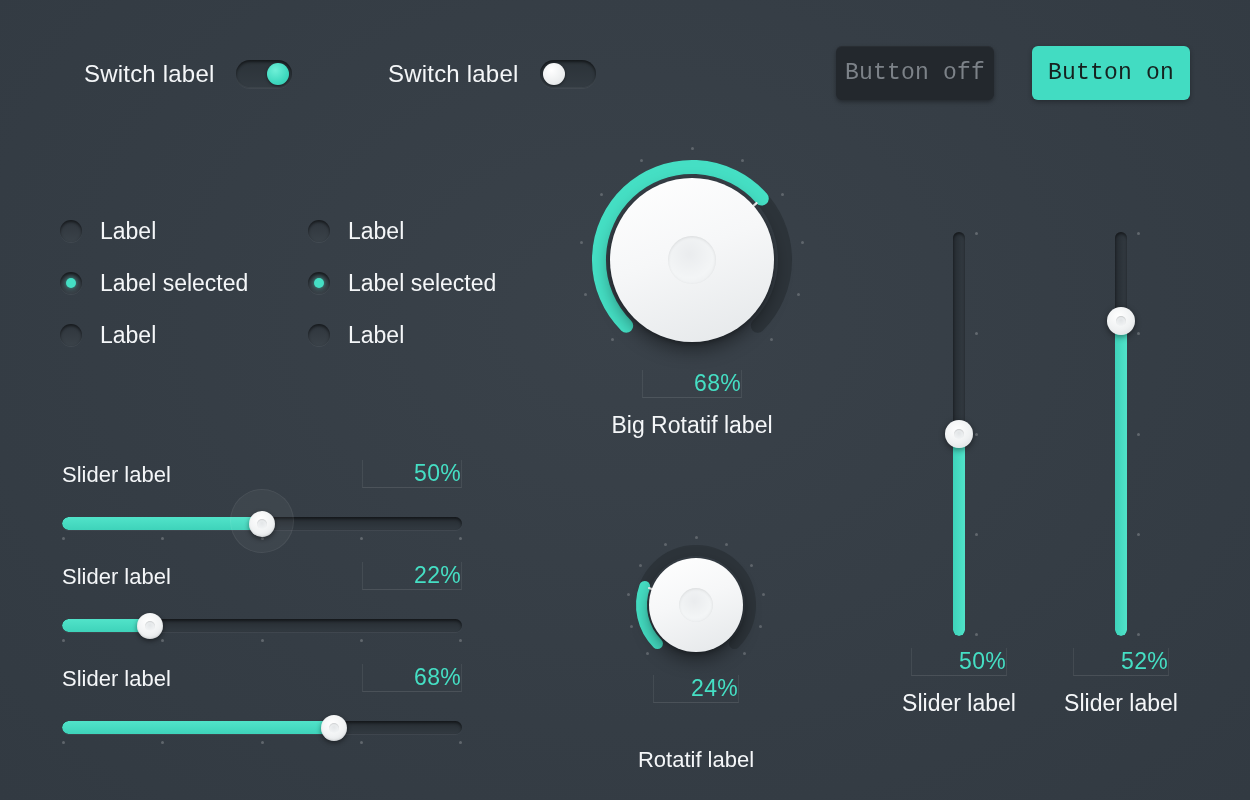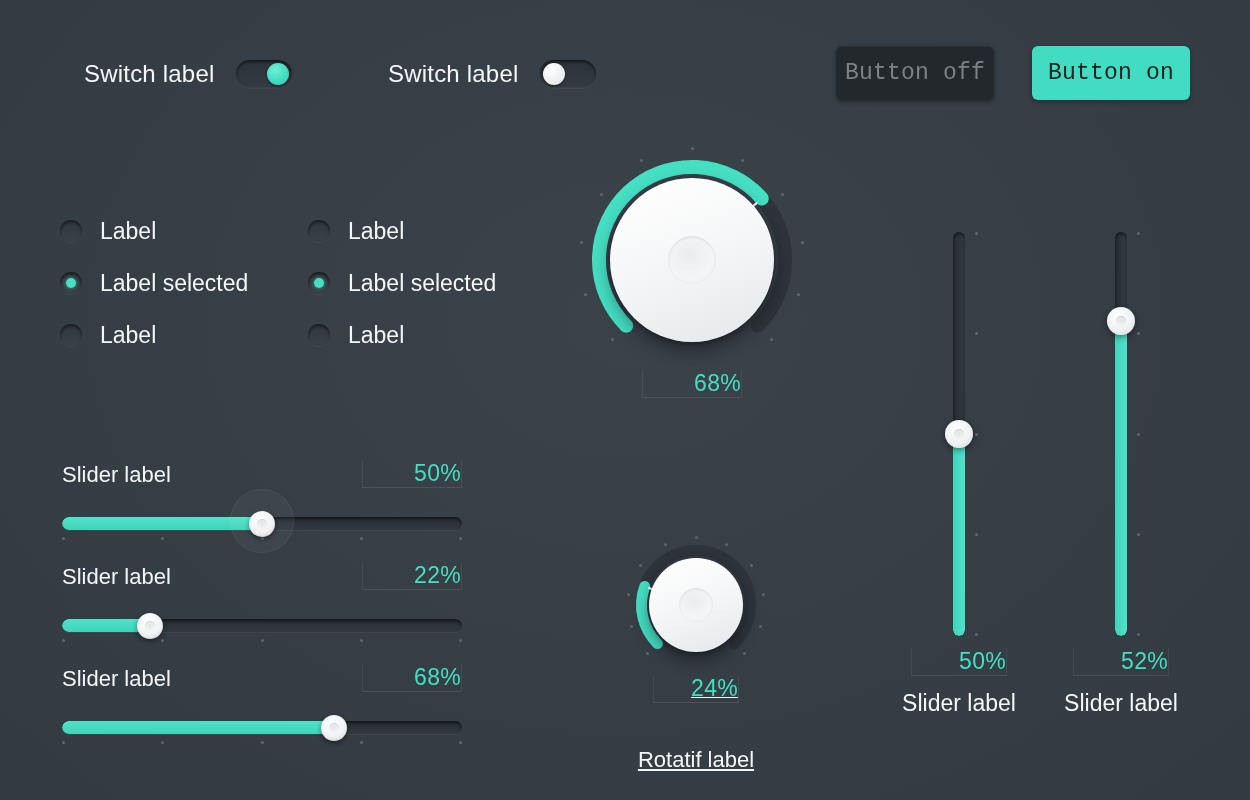--- a/index.html
+++ b/index.html
@@ -227,21 +227,21 @@
   .ticks i {
     position: absolute;
     width: 3px; height: 3px;
     border-radius: 50%;
     background: rgba(255,255,255,.22);
   }
 
   
   .rotary { position: absolute; text-align: center; }
   #rotary-big { left: 592px; top: 160px; width: 200px; }
-  #rotary-small { left: 636px; top: 545px; width: 120px; text-decoration: underline; }
+  #rotary-small { left: 636px; top: 545px; width: 120px; }
 
   .dial { position: relative; }
   #rotary-big .dial { width: 200px; height: 200px; margin: 0 auto; }
   #rotary-small .dial { width: 120px; height: 120px; margin: 0 auto; }
 
   .dial svg { position: absolute; left: 0; top: 0; overflow: visible; }
 
   .dial-cap {
     position: absolute;
     border-radius: 50%;
@@ -496,20 +496,21 @@
         <i style="left: 149.347px; top: -1.29273px;"></i>
         <i style="left: 189.11px; top: 32.6681px;"></i>
         <i style="left: 209.121px; top: 80.9793px;"></i>
         <i style="left: 205.018px; top: 133.11px;"></i>
         <i style="left: 177.696px; top: 177.696px;"></i>
       </div>
   </div>
   <div class="value-box centered">
     <span class="pct">68%</span>
   </div>
+  <div class="caption">Big Rotatif label</div>
 </div>
 
 <div class="rotary" id="rotary-small">
   <div class="dial">
     <svg width="120" height="120" viewBox="0 0 120 120">
       <path id="arc-small-bg" fill="none" stroke="#2d343a" stroke-width="11" stroke-linecap="round" d="M 21.46 98.54 A 54.5 54.5 0 1 1 98.54 98.54"></path>
       <path id="arc-small-fg" fill="none" stroke="#45dfc4" stroke-width="11" stroke-linecap="round" d="M 21.46 98.54 A 54.5 54.5 0 0 1 8.72 41.54"></path>
       <line id="ptr-small" stroke="#ffffff" stroke-width="2" stroke-linecap="round" opacity="0.95" x1="54.35" y1="57.97" x2="12.96" y2="43.06"></line>
     </svg>
     <div class="dial-cap"></div>

